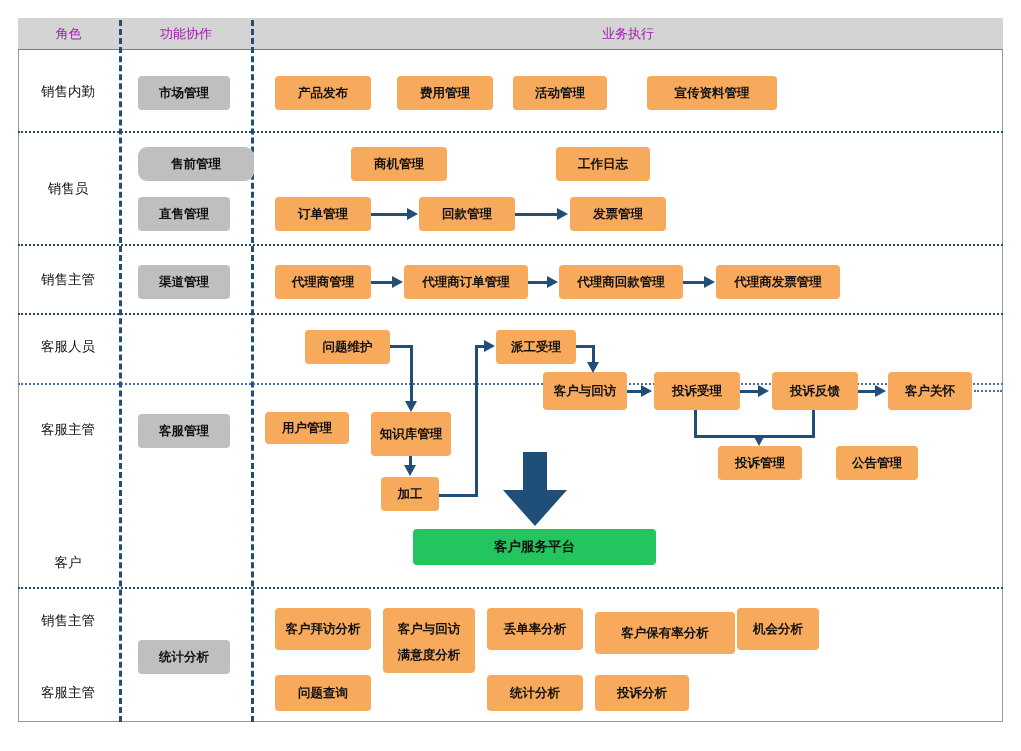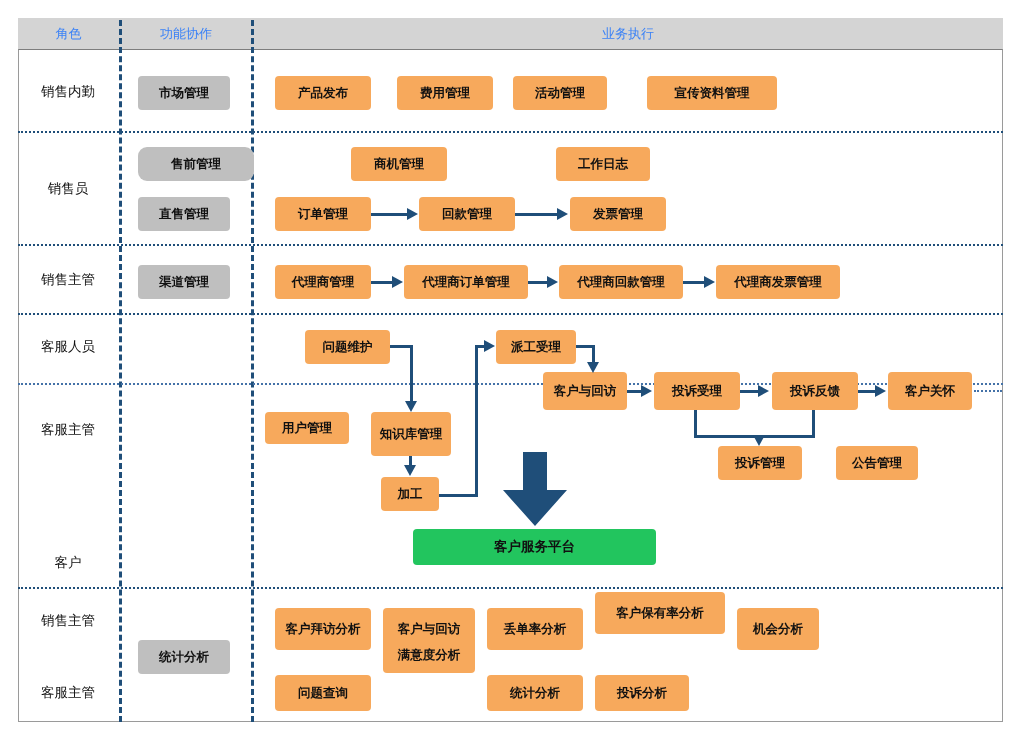--- a/index.html
+++ b/index.html
@@ -12,21 +12,21 @@
   #canvas { position:relative; width:1021px; height:751px; }
 
   
   .hdr-band{
     position:absolute; left:18px; top:18px; width:985px; height:31px;
     background:#d4d4d4;
   }
   .hdr-cell{
     position:absolute; top:18px; height:31px;
     display:flex; align-items:center; justify-content:center;
-    font-size:13px; color:#3b82f6;text-align:center;
+    font-size:13px; color:#a21caf;text-align:center;
   }
 
   
   .frame{
     position:absolute; left:18px; top:49px; width:985px; height:673px;
     border:1px solid #9a9a9a; border-top:1px solid #7d7d7d;
   }
 
   
   .vdash{
@@ -103,20 +103,21 @@
   <div class="role" style="left:17px; top:339px;">客服人员</div>
   <div class="role" style="left:17px; top:422px;">客服主管</div>
   <div class="role" style="left:17px; top:539px;margin-top:16px;">客户</div>
   <div class="role" style="left:17px; top:613px;">销售主管</div>
   <div class="role" style="left:17px; top:685px;">客服主管</div>
 
   <div class="box gray" style="left:138px; top:76px; width:92px; height:34px;">市场管理</div>
   <div class="box gray" style="left:138px; top:147px; width:116px; height:34px;border-radius:9px;">售前管理</div>
   <div class="box gray" style="left:138px; top:197px; width:92px; height:34px;">直售管理</div>
   <div class="box gray" style="left:138px; top:265px; width:92px; height:34px;">渠道管理</div>
+  <div class="box gray" style="left:138px; top:414px; width:92px; height:34px;">客服管理</div>
   <div class="box gray" style="left:138px; top:640px; width:92px; height:34px;">统计分析</div>
 
   <div class="box orange" style="left:275px; top:76px; width:96px; height:34px;">产品发布</div>
   <div class="box orange" style="left:397px; top:76px; width:96px; height:34px;">费用管理</div>
   <div class="box orange" style="left:513px; top:76px; width:94px; height:34px;">活动管理</div>
   <div class="box orange" style="left:647px; top:76px; width:130px; height:34px;">宣传资料管理</div>
 
   <div class="box orange" style="left:351px; top:147px; width:96px; height:34px;">商机管理</div>
   <div class="box orange" style="left:556px; top:147px; width:94px; height:34px;">工作日志</div>
 
@@ -186,21 +187,21 @@
   <div class="ahead down" style="left:753px; top:435px;"></div>
 
   <svg class="bigarrow" style="left:501px; top:452px;" width="68" height="76" viewBox="0 0 68 76">
     <polygon points="22,0 46,0 46,38 66,38 34,74 2,38 22,38" fill="#1f4e79"></polygon>
   </svg>
   <div class="box plat" style="left:413px; top:529px; width:243px; height:36px;">客户服务平台</div>
 
   <div class="box orange" style="left:275px; top:608px; width:96px; height:42px;">客户拜访分析</div>
   <div class="box orange" style="left:383px; top:608px; width:92px; height:42px;">客户与回访</div>
   <div class="box orange" style="left:487px; top:608px; width:96px; height:42px;">丢单率分析</div>
-  <div class="box orange" style="left:595px; top:592px; width:130px; height:42px;">客户保有率分析</div>
+  <div class="box orange" style="left:595px; top:612px; width:140px; height:42px;">客户保有率分析</div>
   <div class="box orange" style="left:737px; top:608px; width:82px; height:42px;">机会分析</div>
 
   <div class="box orange" style="left:275px; top:675px; width:96px; height:36px;">问题查询</div>
   <div class="box orange" style="left:383px; top:637px; width:92px; height:36px;">满意度分析</div>
   <div class="box orange" style="left:487px; top:675px; width:96px; height:36px;">统计分析</div>
   <div class="box orange" style="left:595px; top:675px; width:94px; height:36px;">投诉分析</div>
 
 </div>
 
 </body></html>

